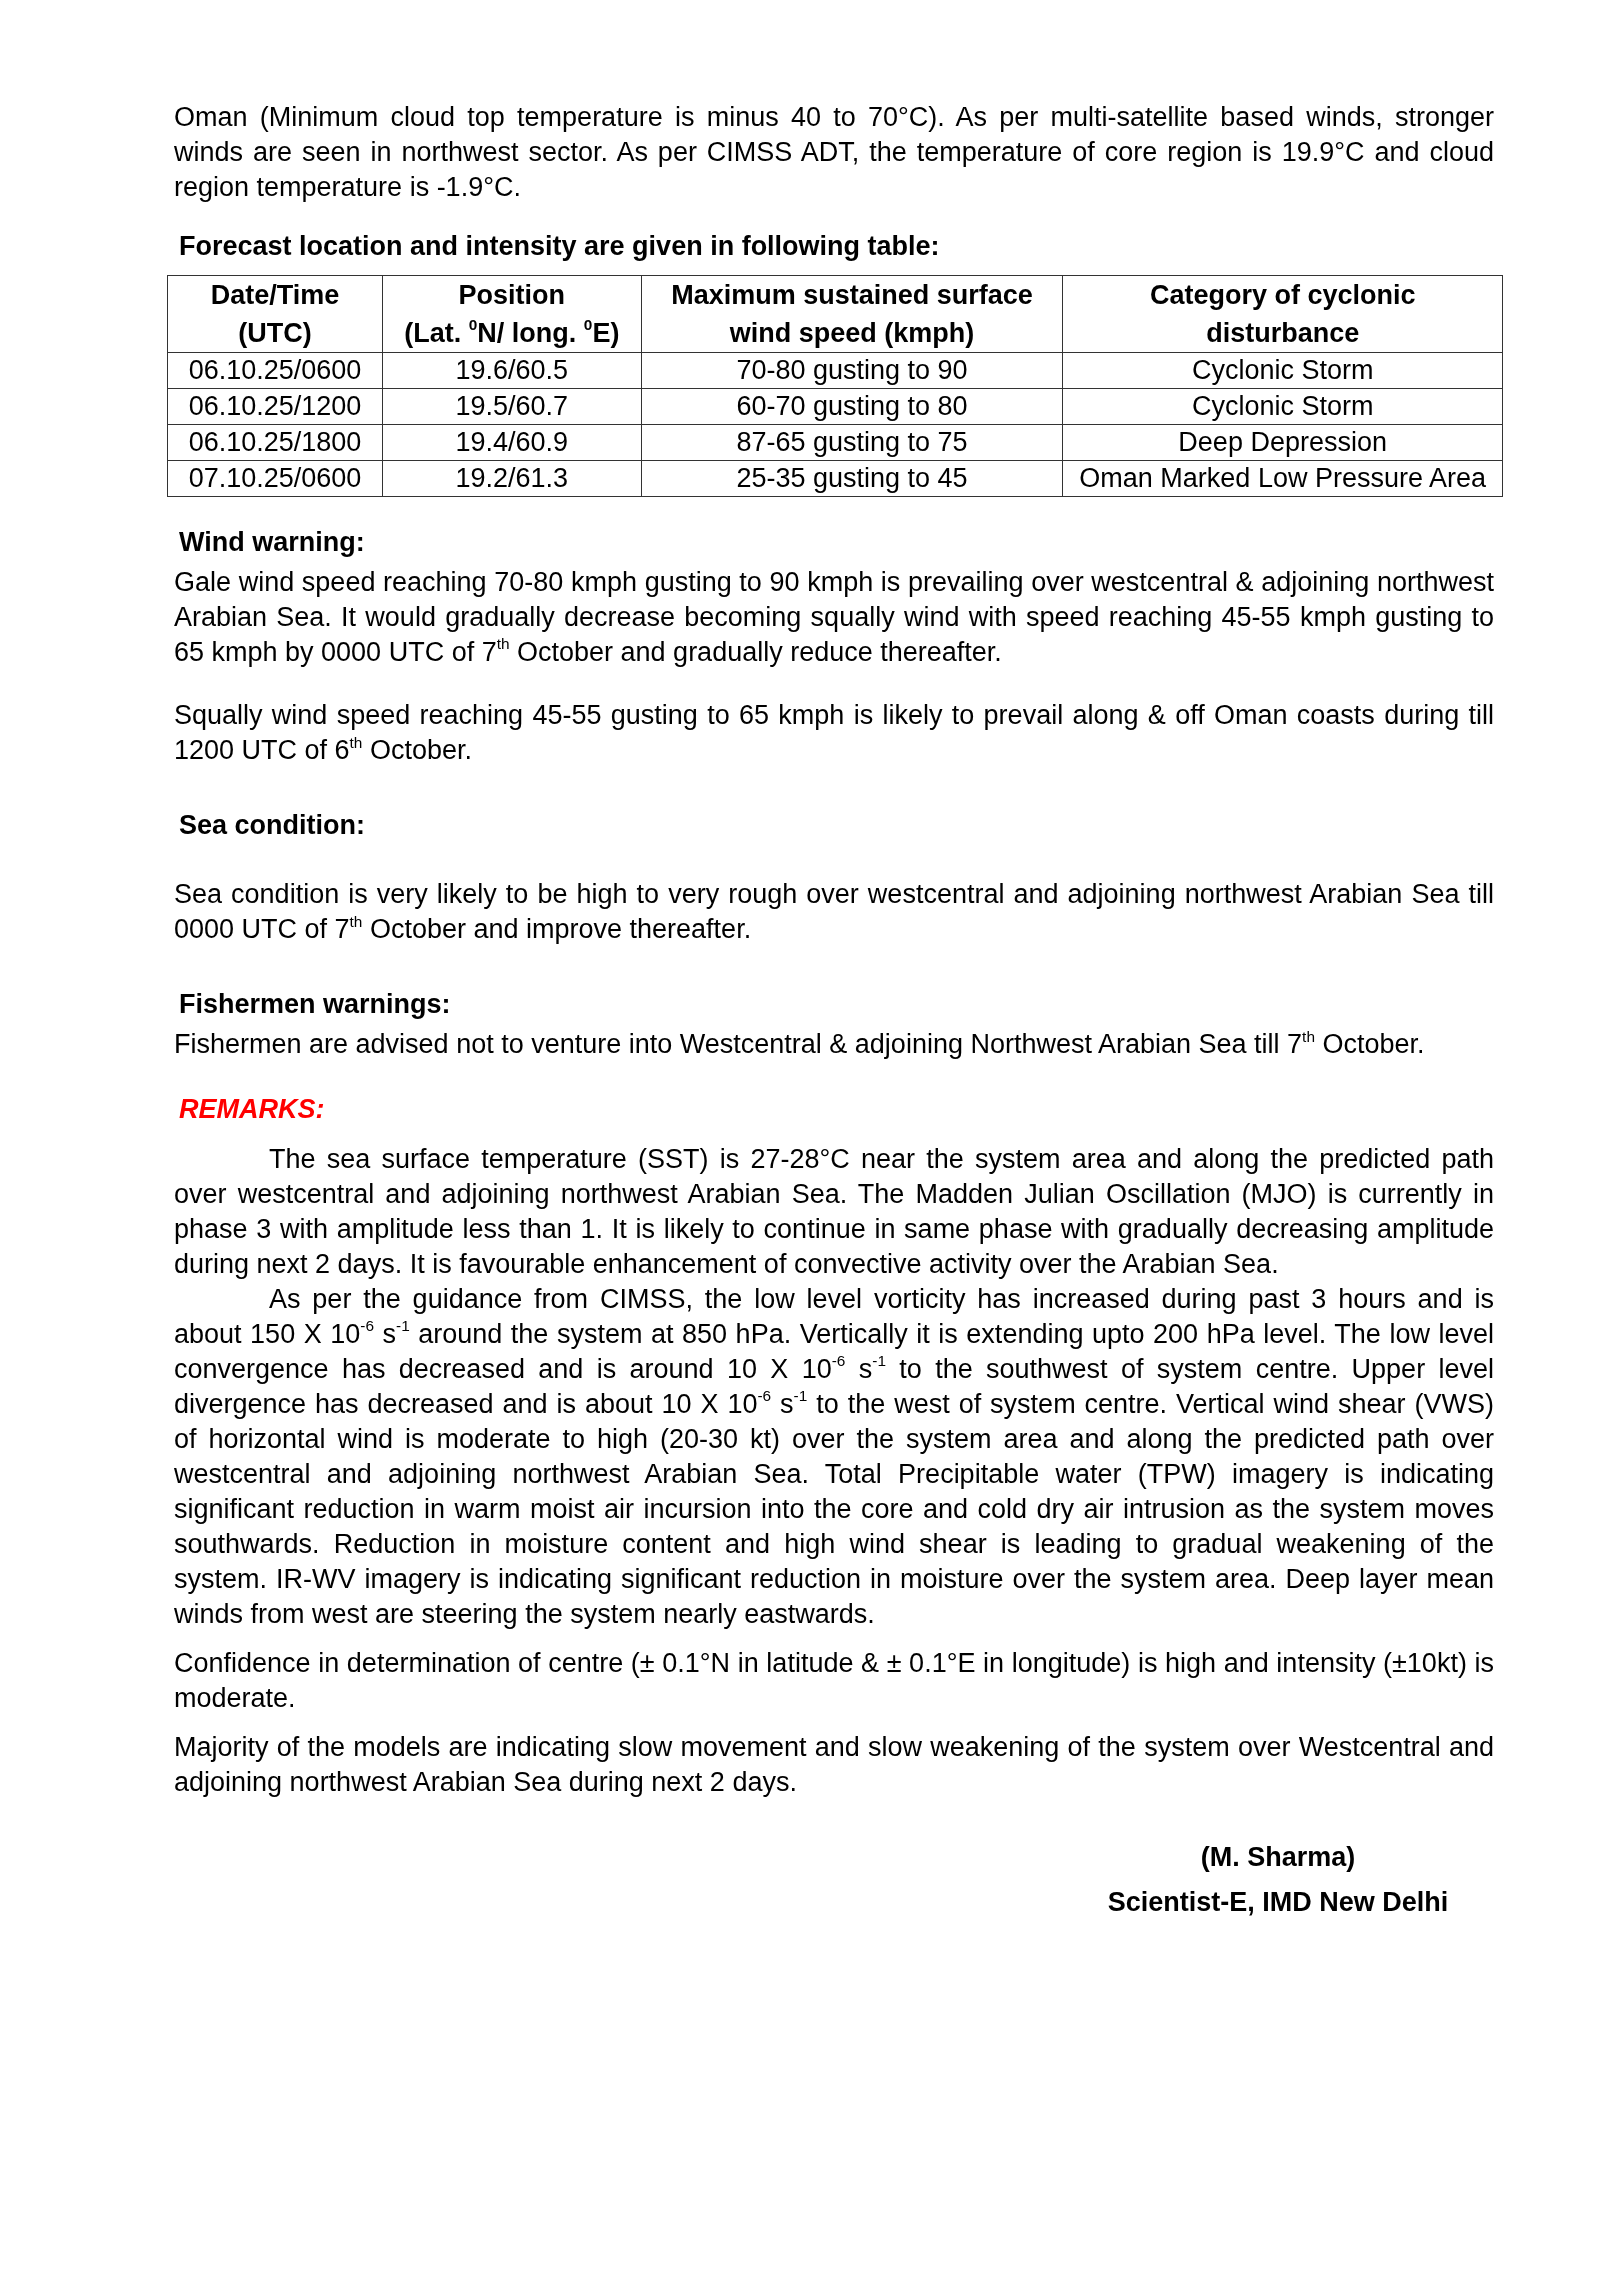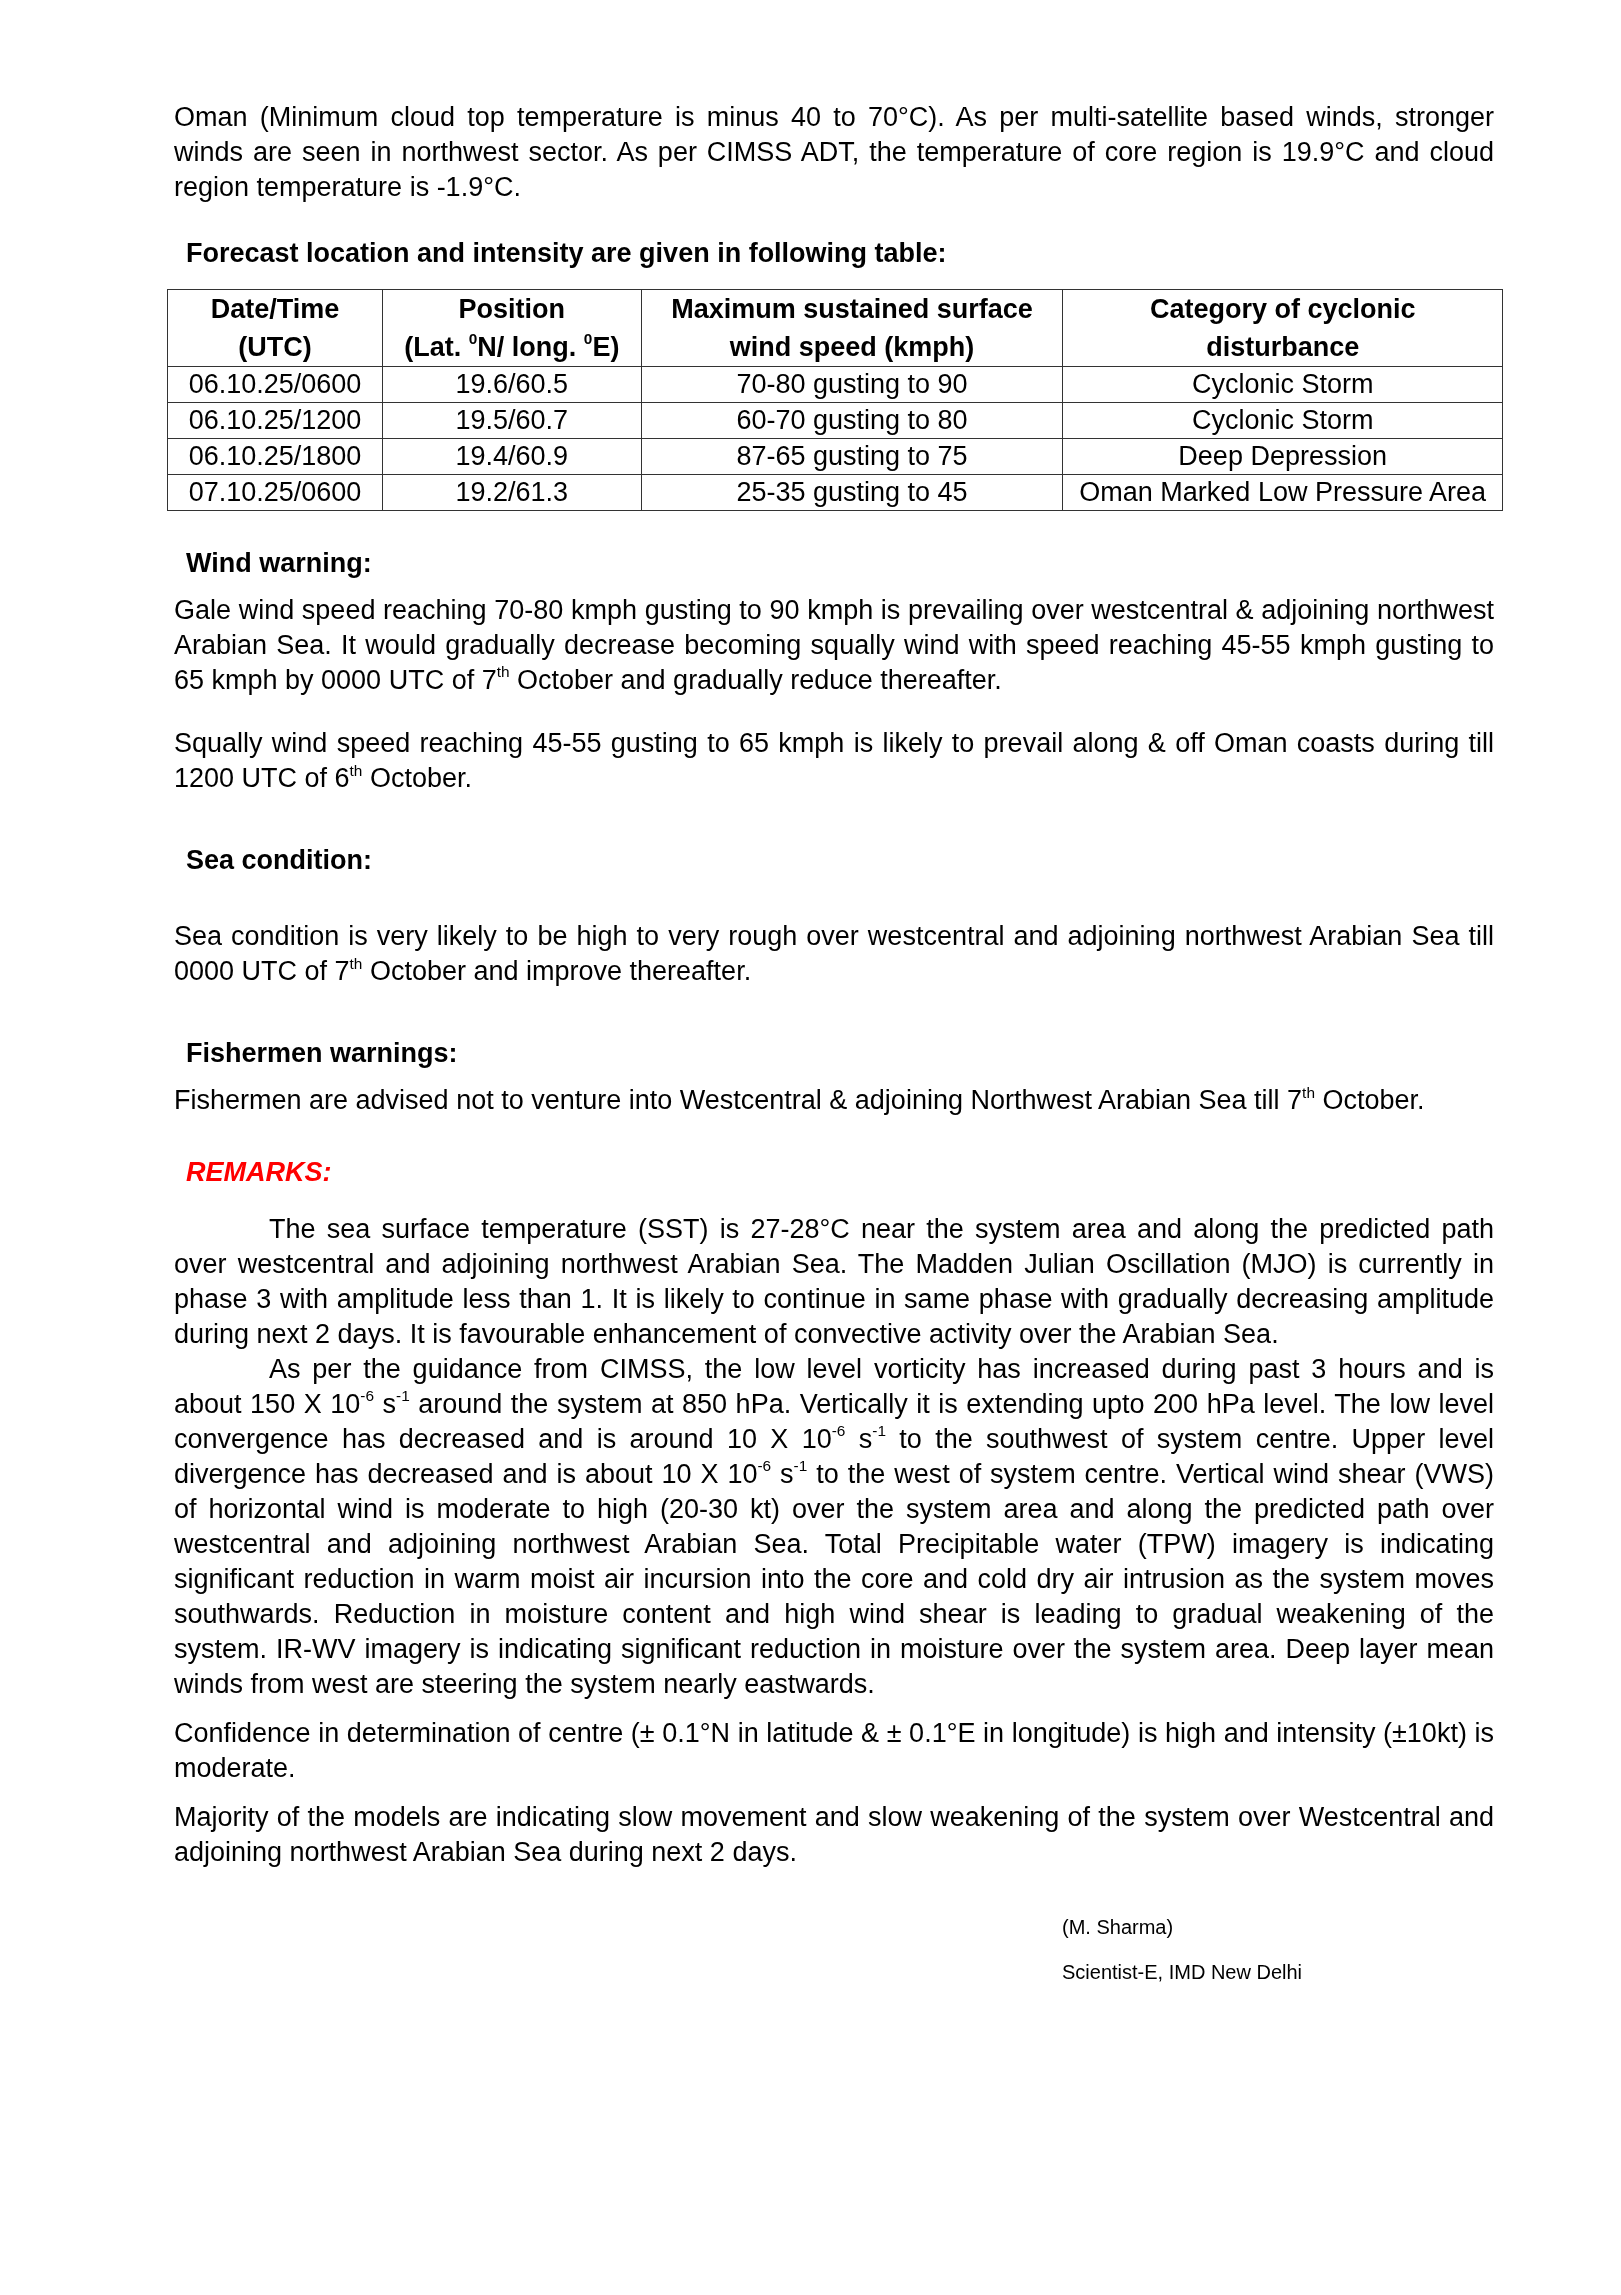--- a/index.html
+++ b/index.html
@@ -5,33 +5,33 @@
     html, body { margin: 0; padding: 0; background: #ffffff; }
     body {
       width: 1621px; height: 2295px; position: relative; overflow: hidden;
       font-family: "Liberation Sans", sans-serif; color: #000;
     }
     .page { position: absolute; left: 174px; top: 100px; width: 1320px; }
     p, .para {
       margin: 0; font-size: 27px; line-height: 35px; text-align: justify;
       text-align-last: left;
     }
-    .heading { font-size: 27px; font-weight: bold; line-height: 35px; margin: 12px; }
+    .heading { font-size: 27px; font-weight: bold; line-height: 35px; margin: 5px; }
     .red { color: #ff0000; font-style: italic; }
     sup { font-size: 15.4px; line-height: 0; vertical-align: super; position: relative; top: -1.5px; }
     table.fc {
       border-collapse: collapse; width: 1336px; margin-left: -7px; font-size: 27px;
     }
     table.fc th, table.fc td {
       border: 1.5px solid #333; text-align: center; padding: 0 3.1px;
     }
     table.fc th { font-weight: bold; line-height: 38px; height: 76px; }
     table.fc td { line-height: 35px; height: 35px; }
     .indent { text-indent: 95px; }
-    .sig { position: absolute; left: 888px; width: 432px; text-align: left; font-size: 20px; line-height: 35px; }
+    .sig { position: absolute; left: 888px; width: 432px; text-align: center; font-size: 27px; line-height: 35px; font-weight: bold; }
   </style>
 </head>
 <body>
 
 <div class="page">
 
   <p>Oman (Minimum cloud top temperature is minus 40 to 70°C). As per multi-satellite based winds, stronger winds are seen in northwest sector. As per CIMSS ADT, the temperature of core region is 19.9°C and cloud region temperature is -1.9°C.</p>
 
   <div style="height:18.5px"></div>
   <p class="heading">Forecast location and intensity are given in following table:</p>

